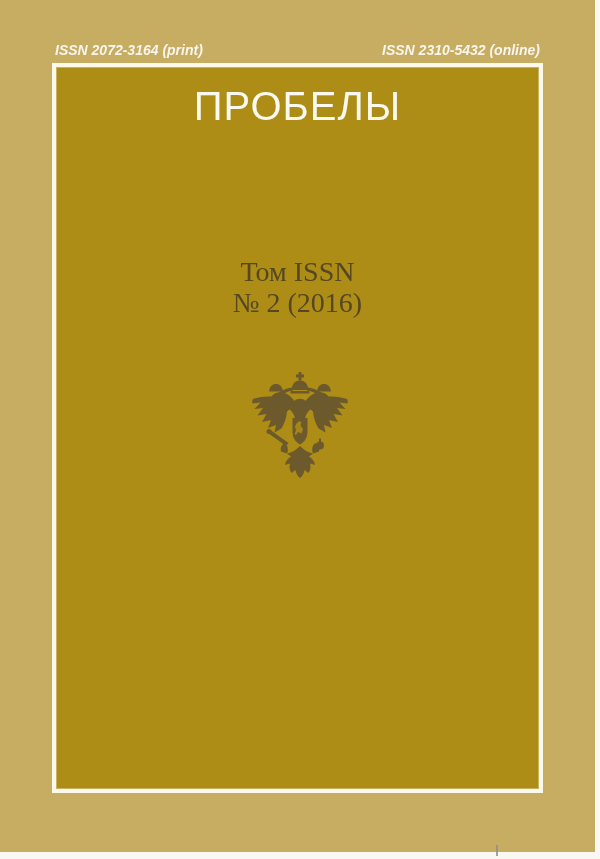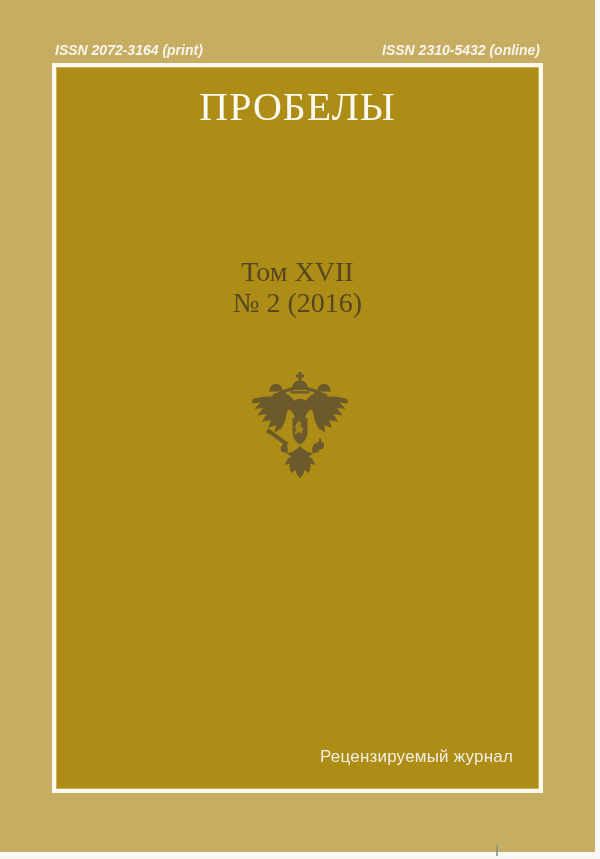--- a/index.html
+++ b/index.html
@@ -27,21 +27,21 @@
     box-sizing: border-box;
     background: #AD8D16;
     border: 4px solid #FCF9EC;
     box-shadow: inset 0 0 0 1px rgba(255,252,235,.35);
   }
   .title {
     position: absolute;
     top: 83px; left: 56px; width: 483px;
     margin: 0;
     text-align: center;
-    font-family: Liberation Serif, serif;
+    font-family: Liberation Sans, sans-serif;
     font-weight: 400;
     font-size: 40px; line-height: 47px;
     letter-spacing: 1px;
     color: #FCFAF0;
   }
   .title span { display: block; }
   .volume-block {
     position: absolute;
     top: 256px; left: 56px; width: 483px;
     text-align: center;
@@ -88,21 +88,21 @@
     <span>ISSN 2310-5432 (online)</span>
   </div>
 
   <div class="panel"></div>
 
   <h1 class="title">
     <span>ПРОБЕЛЫ</span>
   </h1>
 
   <div class="volume-block">
-    <div>Том XVII</div>
+    <div>Том ISSN</div>
     <div>№ 2 (2016)</div>
   </div>
 
   <div class="emblem">
     <svg viewBox="0 0 200 220" width="102" height="110" xmlns="http://www.w3.org/2000/svg">
       <g fill="#6C5A2C">
         <path d="M97 0h6v5h5v6h-5v6h-6v-6h-5V5h5z"></path>
         <path d="M100 17c-10 0-15 7-16 14l-2 5h36l-2-5c-1-7-6-14-16-14z"></path>
         <rect x="81" y="38" width="38" height="5" rx="2"></rect>
         <path d="M84 31C68 33 56 40 50 50l6 4c6-9 17-15 30-17z"></path>
@@ -120,19 +120,18 @@
         <path d="M70 142c-7 3-10 10-8 17l12 4c3-7 2-15-4-21z"></path>
         <circle cx="140" cy="147" r="8"></circle>
         <rect x="138" y="133" width="4" height="8"></rect>
         <path d="M130 142c7 3 10 10 8 17l-12 4c-3-7-2-15 4-21z"></path>
         <path d="M100 148c-8 8-16 13-26 15l8 6c-7 4-11 10-12 17l10-3c-2 7-1 13 3 19l8-6c1 7 4 12 9 16 5-4 8-9 9-16l8 6c4-6 5-12 3-19l10 3c-1-7-5-13-12-17l8-6c-10-2-18-7-26-15z"></path>
       </g>
       <path d="M93 103l5-5 5 3-2 6 5 7-3 9-7-3-4 6-3-2 3-7-2-8z" fill="#AD8D16" opacity=".85"></path>
     </svg>
   </div>
 
-  <div class="footer-note">Рецензируемый журнал</div>
 
   <div class="edge-right"></div>
   <div class="edge-bottom"></div>
   <div class="scan-tick"></div>
 
 </div>
 
 </body></html>

